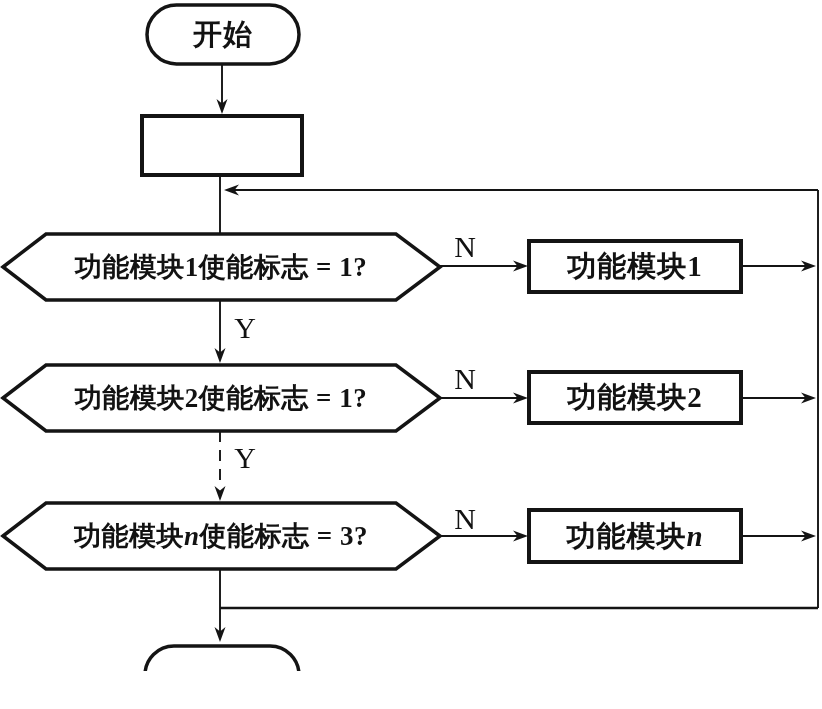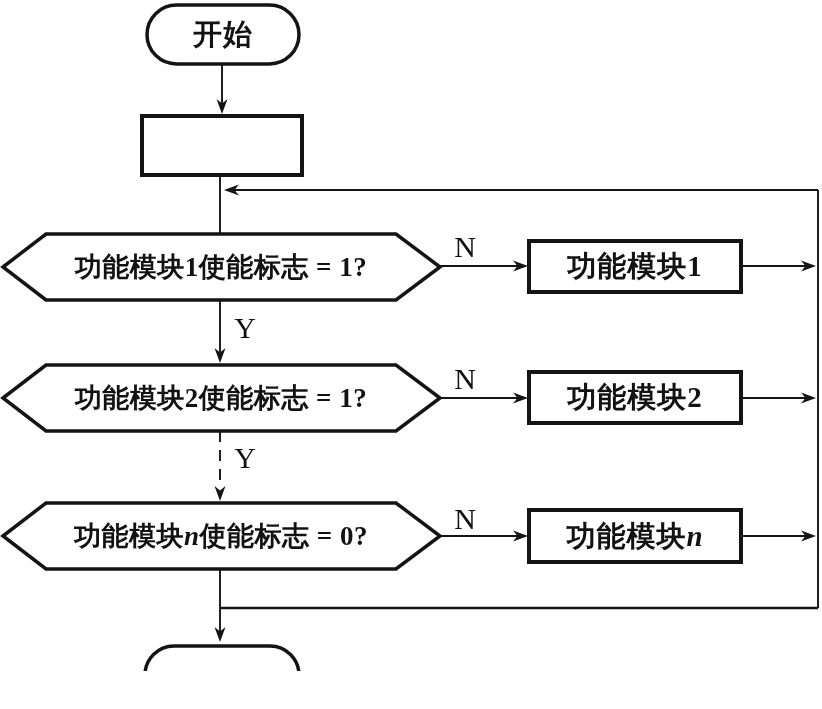--- a/index.html
+++ b/index.html
@@ -108,21 +108,21 @@
     </div>
 
   <div class="lbl cn" style="left:529px; top:372px; width:212px; height:51px;">
       <span>功能模块</span>
       <span>2</span>
     </div>
 
   <div class="lbl hexlbl" style="left:46px; top:503px; width:350px; height:66px;">
       <span>功能模块</span>
       <span class="var-i">n</span>
-      <span>使能标志 = 0?</span>
+      <span>使能标志 = 3?</span>
     </div>
 
   <div class="lbl cn" style="left:529px; top:510px; width:212px; height:52px;">
       <span>功能模块</span>
       <span class="var-i">n</span>
     </div>
 
   <div class="lbl cn" style="left:145px; top:646px; width:154px; height:58px;margin-top:39px;">结束</div>
 
   <div class="lbl ny" style="left:448px; top:231px; width:34px; height:32px;">N</div>

